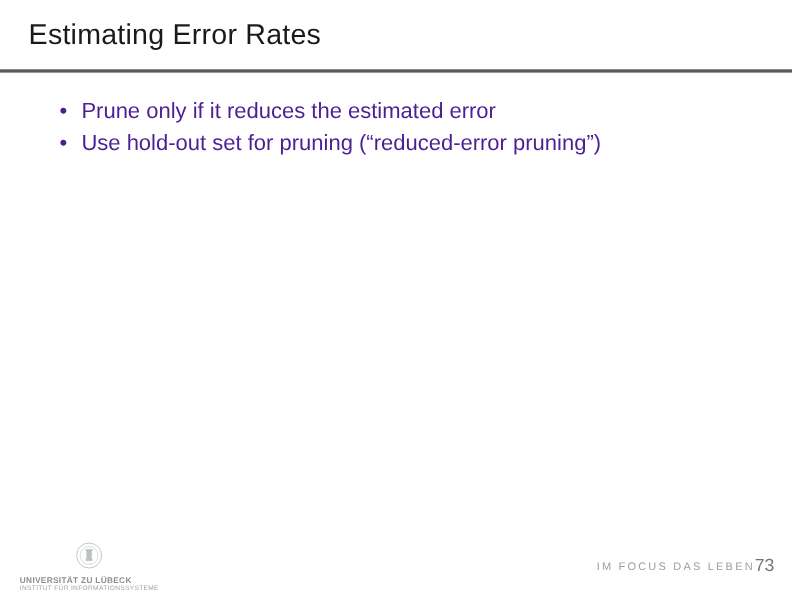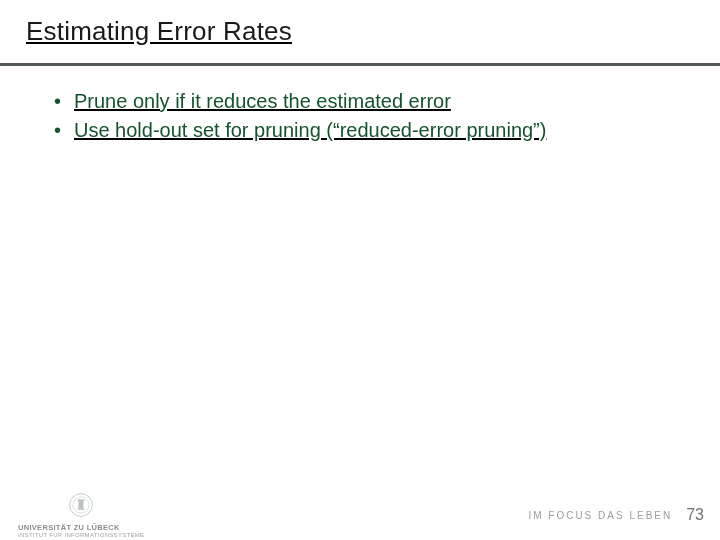--- a/index.html
+++ b/index.html
@@ -8,42 +8,41 @@
     font-family: Arial, Helvetica, sans-serif;
     background: #fff;
     color: #000;
     position: relative;
   }
   .slide {
     width: 720px;
     height: 540px;
     padding: 0;
     position: relative;
-    text-decoration: underline;
   }
   .title-block {
     padding: 16px 26px 8px 26px;
   }
   .title {
     font-size: 26px;
     font-weight: 400;
     color: #1a1a1a;
     letter-spacing: 0.2px;
   }
   .title-rule {
     margin: 8px 0 0 0;
     border: none;
     border-top: 3px solid #555c57;
     width: 100%;
   }
   .content {
     padding: 22px 20px 0 30px;
     font-size: 20px;
     line-height: 1.35;
-    color: #14532d;
+    color: #4c1d95;
   }
   ul.level1 {
     list-style: none;
     padding-left: 24px;
   }
   ul.level1 > li {
     position: relative;
     padding-left: 20px;
     margin-bottom: 2px;
   }
@@ -102,21 +101,20 @@
   }
   .seal circle.outer { fill: none; stroke: #b9c2bb; stroke-width: 1; }
   .seal circle.inner { fill: none; stroke: #b9c2bb; stroke-width: 0.6; }
   .seal .tower { fill: #b9c2bb; }
   .uni-text { text-transform: uppercase; }
   .uni-text .line1 { font-weight: 700; font-size: 7.5px; }
   .uni-text .line2 { font-size: 6px; color: #a0a6a1; }
   .footer-right {
     display: flex;
     align-items: center;
-    gap: 14px;
   }
   .focus {
     font-size: 10px;
     letter-spacing: 2px;
     color: #9aa09b;
     font-weight: 400;
   }
   .pagenum {
     font-size: 16px;
     color: #737373;

